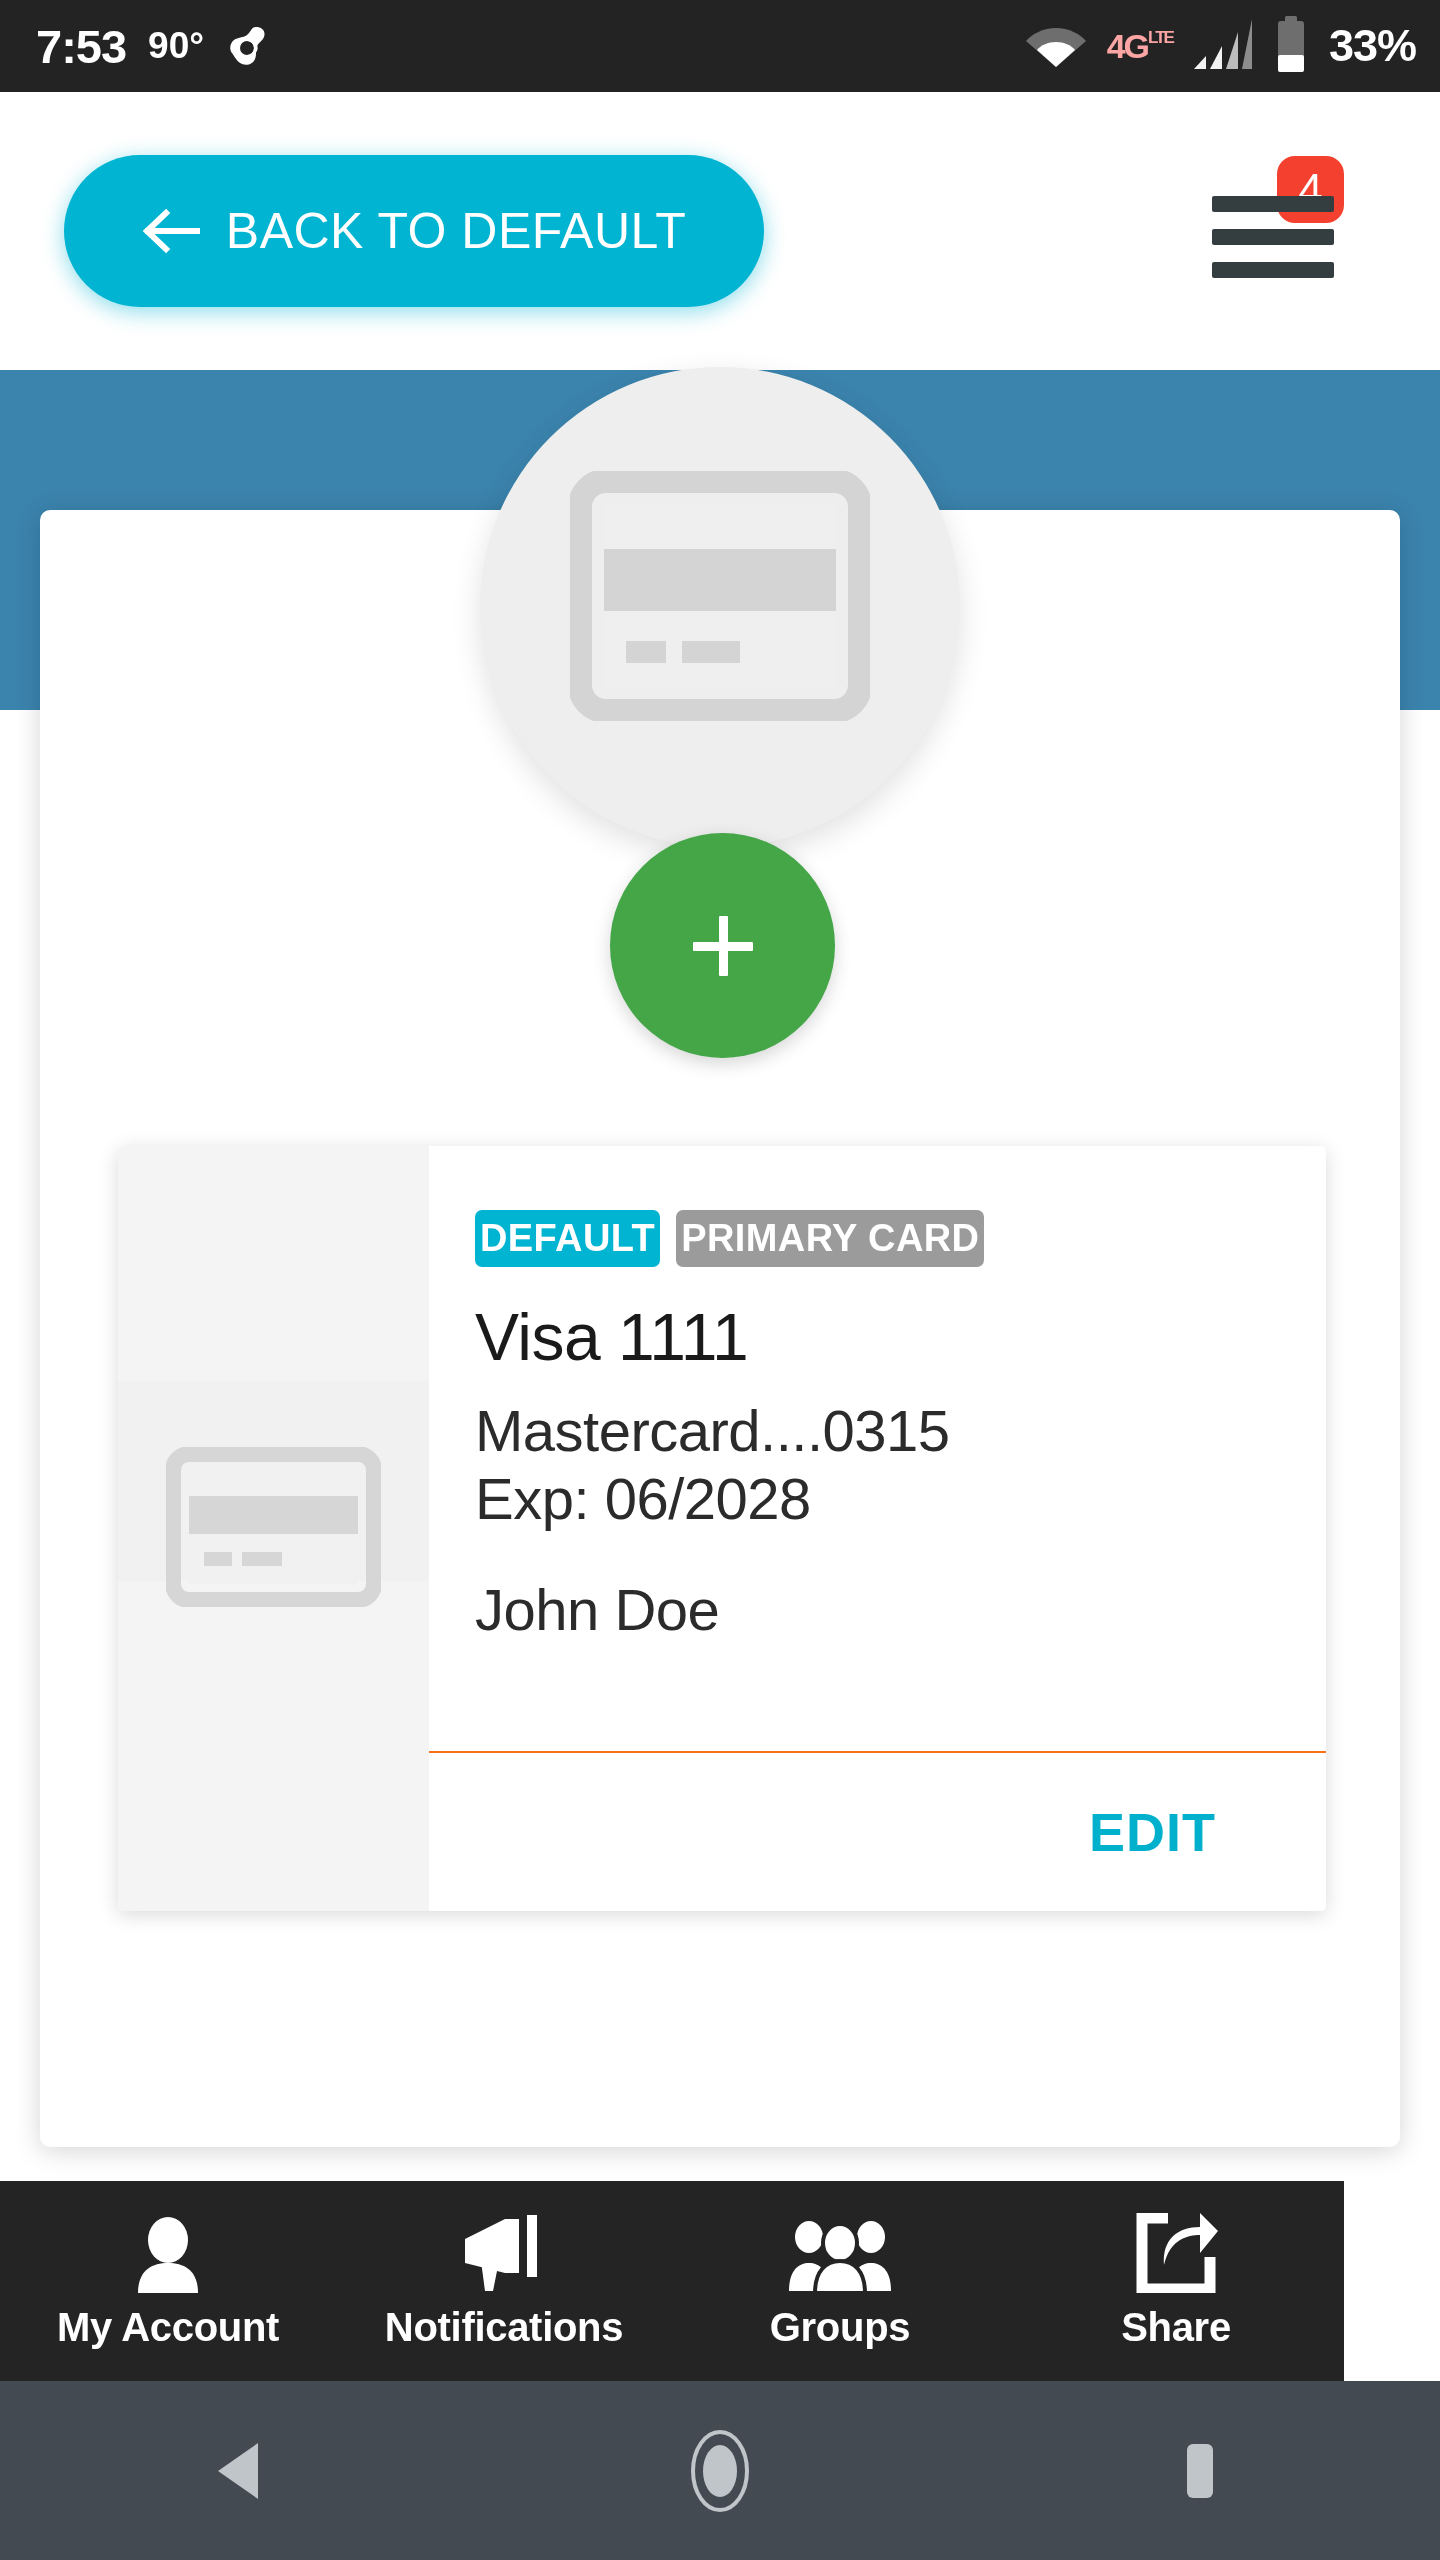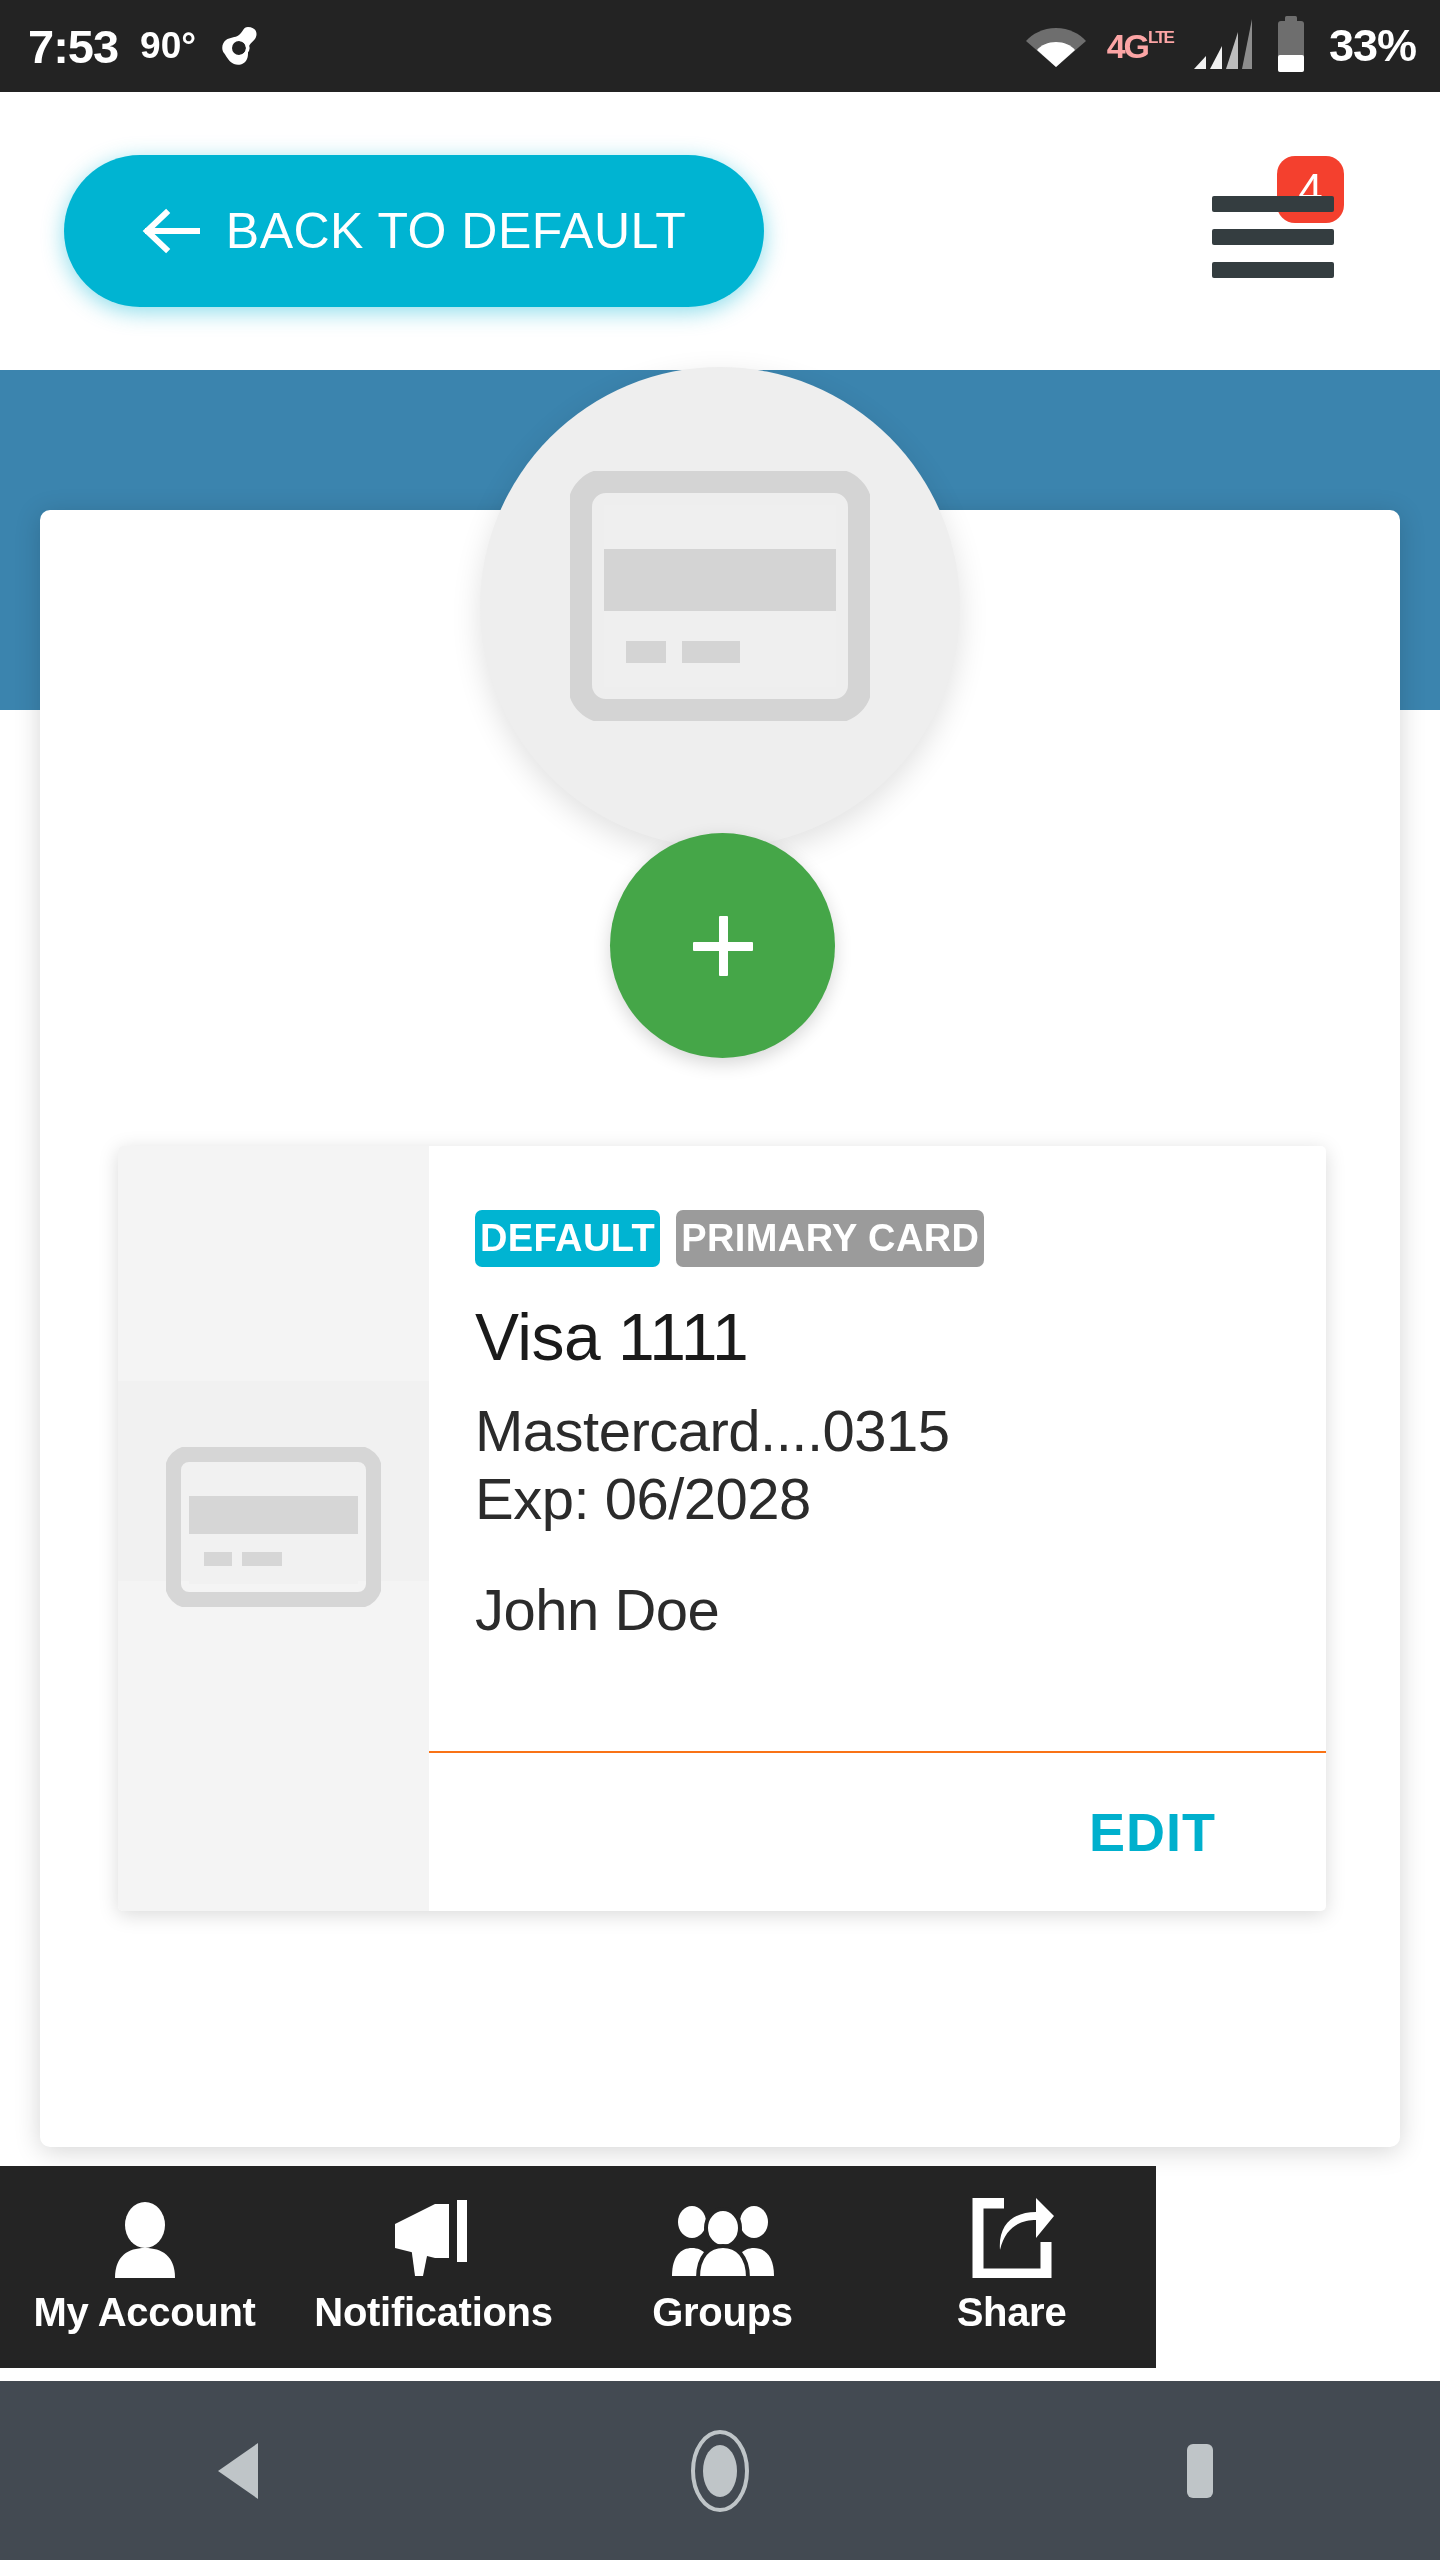--- a/index.html
+++ b/index.html
@@ -10,21 +10,21 @@
     overflow: hidden;
   }
   #screen { position: relative; width: 1440px; height: 2560px; background: #fff; }
 
   
   .statusbar {
     position: absolute; top: 0; left: 0; width: 1440px; height: 92px;
     background: #232323; color: #fff;
     display: flex; align-items: center;
   }
-  .sb-left { display: flex; align-items: center; gap: 22px; padding-left: 28px; }
+  .sb-left { display: flex; align-items: center; gap: 22px; padding-left: 36px; }
   .sb-time { font-size: 47px; font-weight: bold; letter-spacing: -1px; }
   .sb-temp { font-size: 37px; font-weight: bold; }
   .sb-appicon { width: 44px; height: 44px; position: relative; }
   .sb-right {
     margin-left: auto; display: flex; align-items: center;
     gap: 20px; padding-right: 24px;
   }
   .sb-battery-text { font-size: 45px; font-weight: bold; letter-spacing: -1px; }
   .lte-label {
     font-size: 34px; font-weight: bold; color: #fca5a5;
@@ -142,21 +142,21 @@
     display: flex; align-items: center; justify-content: flex-end;
     padding-right: 110px;
   }
   .edit-btn {
     background: none; border: none; cursor: pointer;
     color: #00b0cd; font-size: 54px; font-weight: bold; letter-spacing: 1px;
   }
 
   
   .tabbar {
-    position: absolute; bottom: 192px; left: 0; width: 1156px; height: 202px;
+    position: absolute; bottom: 177px; left: 0; width: 1344px; height: 202px;
     background: #242424; display: flex;
   }
   .tab {
     flex: 1; display: flex; flex-direction: column;
     align-items: center; justify-content: center; gap: 12px; cursor: pointer;
   }
   .tab-icon { height: 78px; display: flex; align-items: flex-end; }
   .tab-label { color: #ffffff; font-size: 40px; font-weight: bold; letter-spacing: -0.3px; }
 
   

